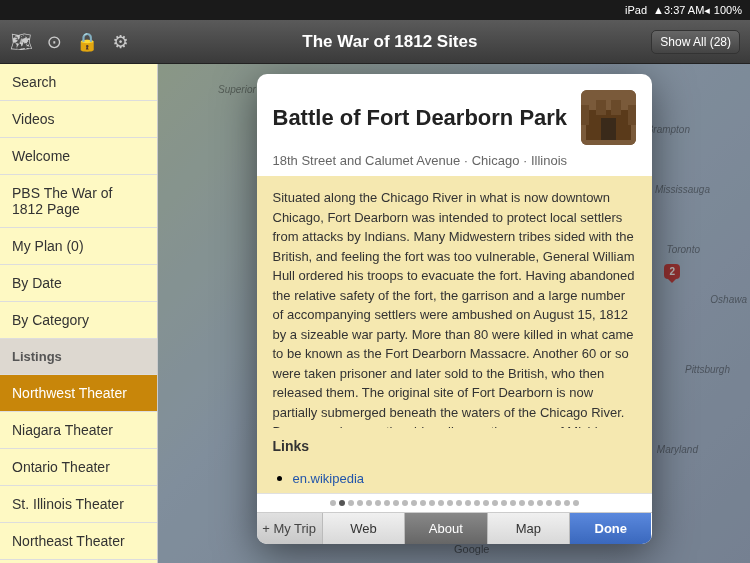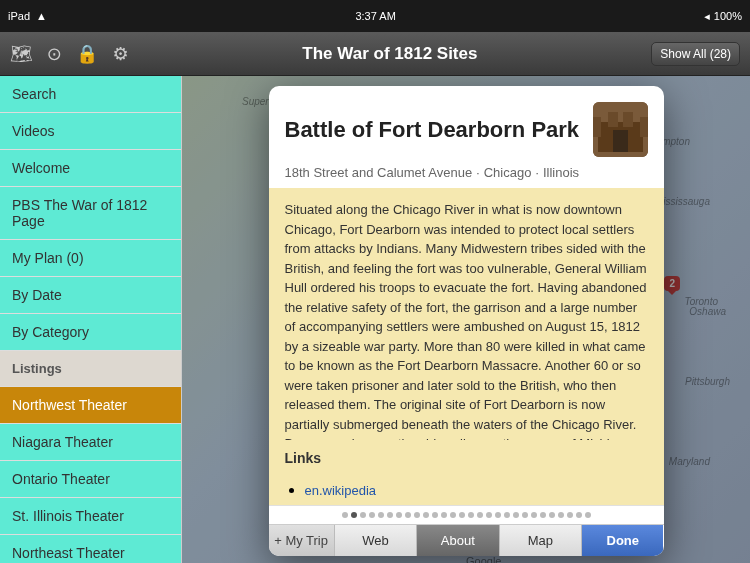--- a/index.html
+++ b/index.html
@@ -7,25 +7,25 @@
       width: 750px;
       height: 563px;
       font-family: -apple-system, 'Helvetica Neue', Arial, sans-serif;
       overflow: hidden;
       position: relative;
       background: #c8d8e8;
     }
 
     
     .status-bar {
-      height: 32px;
+      height: 20px;
       background: #1a1a1a;
       display: flex;
       align-items: center;
-      justify-content: space-between;
+      justify-content: flex-end;
       padding: 0 8px;
       color: white;
       font-size: 11px;
       font-weight: 500;
     }
     .status-left { display: flex; align-items: center; gap: 6px; }
     .status-right { display: flex; align-items: center; gap: 4px; }
 
     
     .nav-bar {
@@ -69,22 +69,22 @@
     }
 
     
     .main {
       display: flex;
       height: calc(563px - 64px);
     }
 
     
     .sidebar {
-      width: 182px;
-      background: #5eead4;
+      width: 158px;
+      background: #fef9c3;
       border-right: 1px solid #ccc;
       overflow-y: auto;
       flex-shrink: 0;
     }
     .sidebar-item {
       padding: 10px 12px;
       border-bottom: 1px solid #ddd;
       font-size: 14px;
       color: #333;
       cursor: pointer;
@@ -326,25 +326,25 @@
     <div class="sidebar-item">Chesapeake Theater</div>
 
   </div>
 
   <div class="map-area">
     <div class="map-bg">
 
       <span class="map-label" style="top:20px;left:60px;">Superior</span>
       <span class="map-label" style="top:60px;right:60px;">Brampton</span>
       <span class="map-label" style="top:120px;right:40px;">Mississauga</span>
-      <span class="map-label" style="top:180px;right:32px;margin-top:40px;">Toronto</span>
-      <span class="map-label" style="top:230px;right:24px;">Oshawa</span>
+      <span class="map-label" style="top:180px;right:50px;">Toronto</span>
+      <span class="map-label" style="top:230px;right:3px;">Oshawa</span>
       <span class="map-label" style="top:80px;right:120px;">Newmarket</span>
       <span class="map-label" style="top:300px;right:20px;">Pittsburgh</span>
-      <span class="map-label" style="top:380px;right:40px;">Maryland</span>
+      <span class="map-label" style="top:380px;right:52px;">Maryland</span>
 
       <div class="map-pin" style="top:90px;right:130px;">2</div>
       <div class="map-pin" style="top:200px;right:70px;">2</div>
 
       <span class="google-label">Google</span>
     </div>
 
     <div class="modal-overlay">
       <div class="modal">
 

